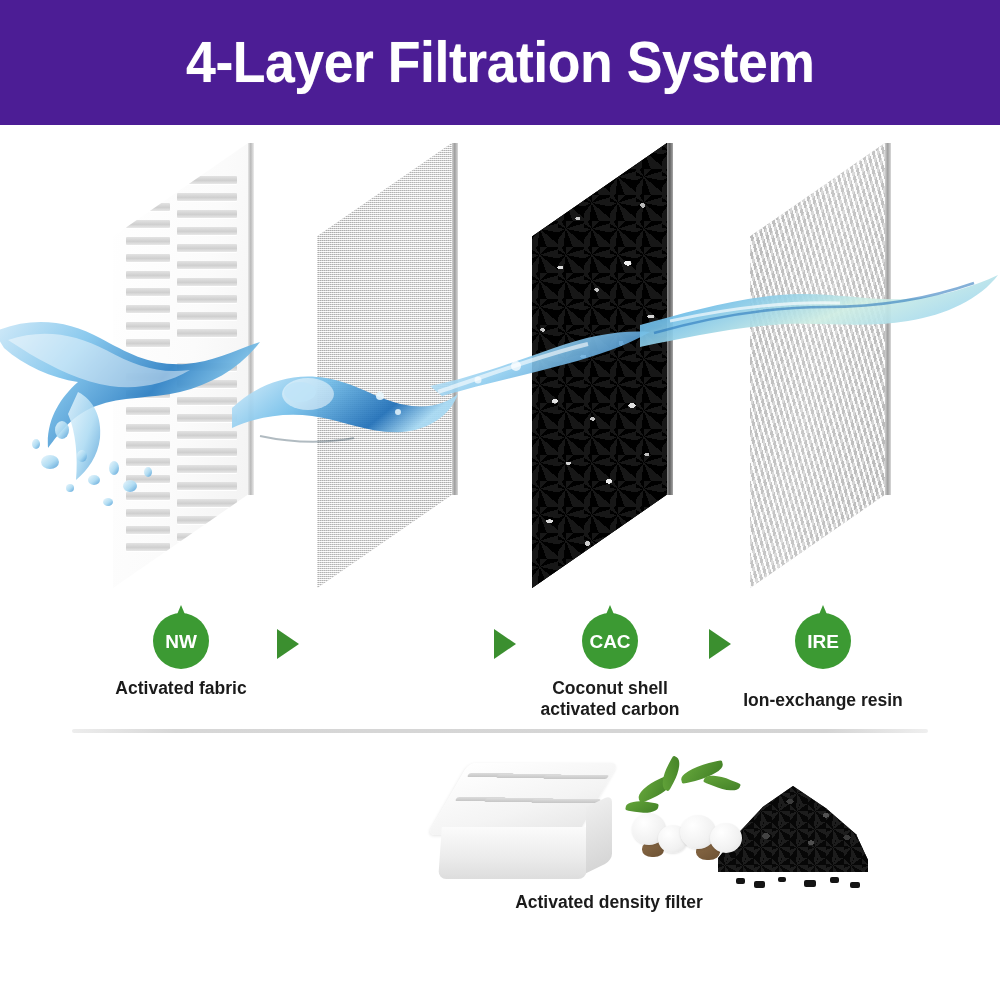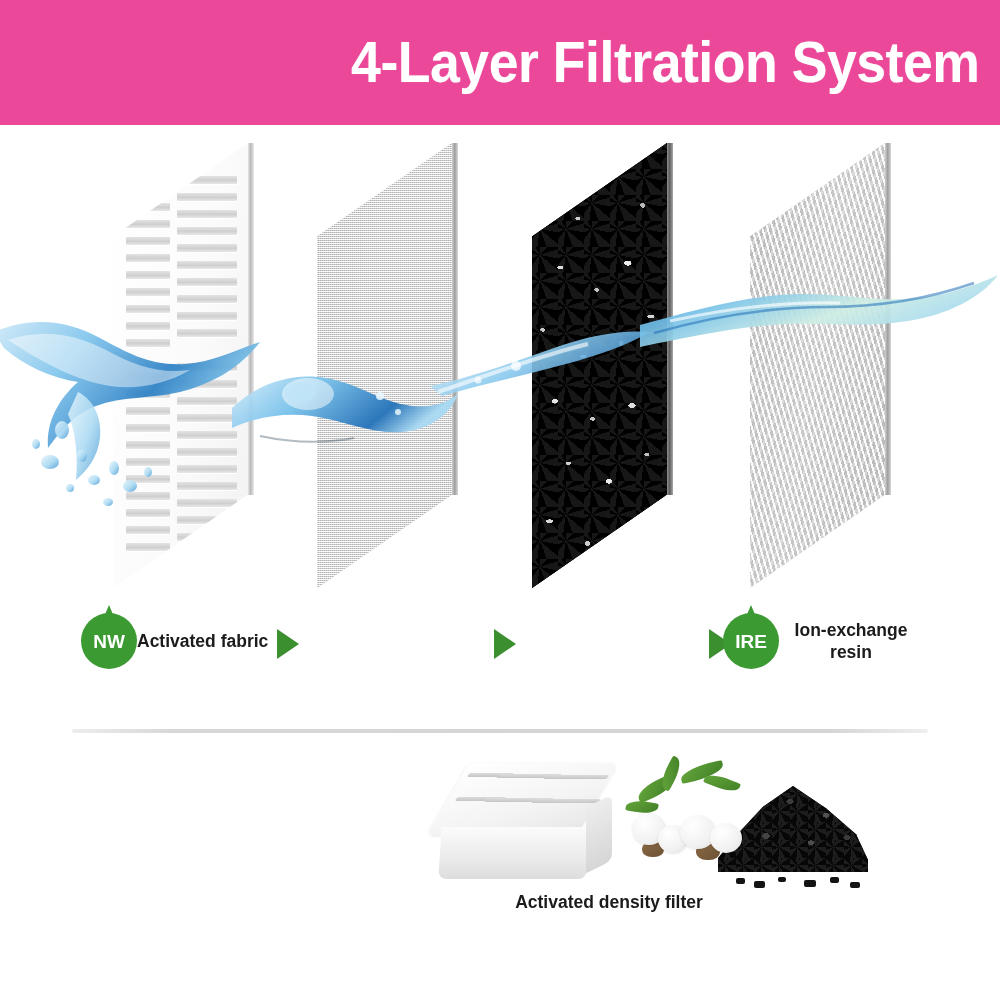--- a/index.html
+++ b/index.html
@@ -10,22 +10,22 @@
     font-family:"Liberation Sans","DejaVu Sans",sans-serif;
     overflow:hidden;
     position:relative;
     -webkit-font-smoothing:antialiased;
   }
   #page{position:relative;width:1000px;height:1000px;overflow:hidden;background:#fff;}
 
   
   .header-band{
     position:absolute;left:0;top:0;width:1000px;height:125px;
-    background:#ec4899;
-    display:flex;align-items:center;justify-content:flex-end;
+    background:#4c1d95;
+    display:flex;align-items:center;justify-content:center;
   }
   .header-title{
     color:#ffffff;
     font-size:57px;
     font-weight:bold;
     letter-spacing:-0.5px;
     font-family:"Liberation Sans Narrow","Liberation Sans","DejaVu Sans Condensed",sans-serif;
     transform:scaleX(0.94);
     text-align:center;
     line-height:1;
@@ -125,21 +125,21 @@
   .water{position:absolute;pointer-events:none;}
   .splash{left:-10px;top:155px;width:320px;height:240px;}
   .flow2{left:230px;top:225px;width:230px;height:110px;}
   .flow3{left:430px;top:175px;width:260px;height:100px;}
   .flow4{left:640px;top:130px;width:360px;height:110px;}
 
   
   .labels{position:absolute;left:0;top:605px;width:1000px;height:118px;}
   .lab{
     position:absolute;top:0;width:200px;
-    display:flex;flex-direction:row;align-items:center;
+    display:flex;flex-direction:column;align-items:center;
   }
   .drop{
     position:relative;width:56px;height:64px;
     display:flex;align-items:flex-end;justify-content:center;
   }
   .drop .bulb{
     position:absolute;left:0;bottom:0;width:56px;height:56px;border-radius:50%;
     background:#3c9a33;
   }
   .drop .tip{
@@ -457,24 +457,33 @@
         <div class="abbr">NW</div>
       </div>
       <div class="cap">Activated fabric</div>
     </div>
 
     <div class="arrow" style="left:277px;"></div>
 
 
     <div class="arrow" style="left:494px;"></div>
 
+    <div class="lab" style="left:510px;">
+      <div class="drop">
+        <div class="tip"></div>
+        <div class="bulb"></div>
+        <div class="abbr">CAC</div>
+      </div>
+      <div class="cap">Coconut shell
+activated carbon</div>
+    </div>
 
     <div class="arrow" style="left:709px;"></div>
 
-    <div class="lab" style="left:723px;">
+    <div class="lab" style="left:723px;gap:12px;">
       <div class="drop">
         <div class="tip"></div>
         <div class="bulb"></div>
         <div class="abbr">IRE</div>
       </div>
       <div class="cap">Ion-exchange resin</div>
     </div>
   </div>
 
   <div class="divider"></div>

